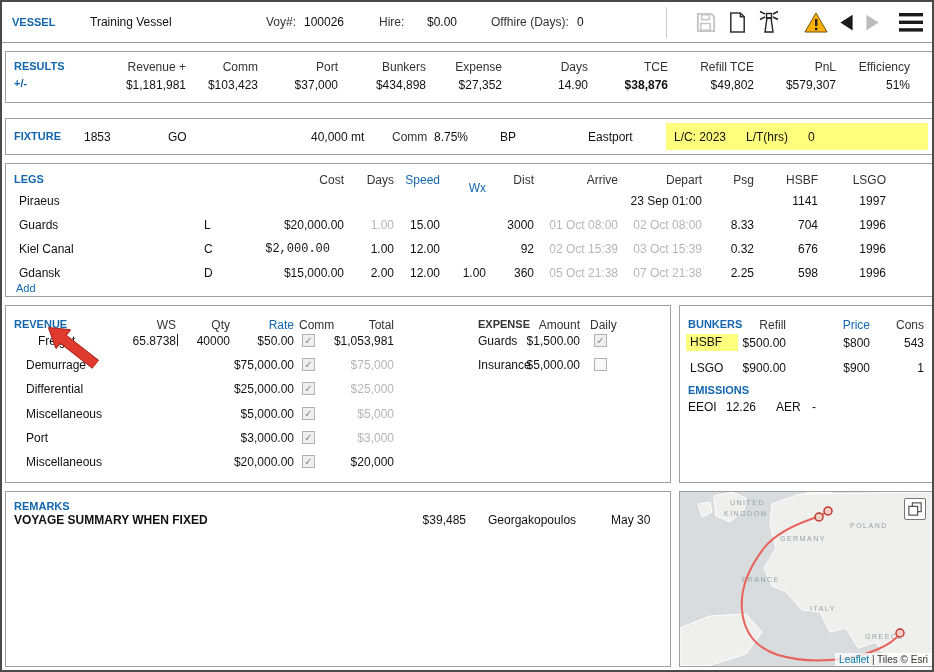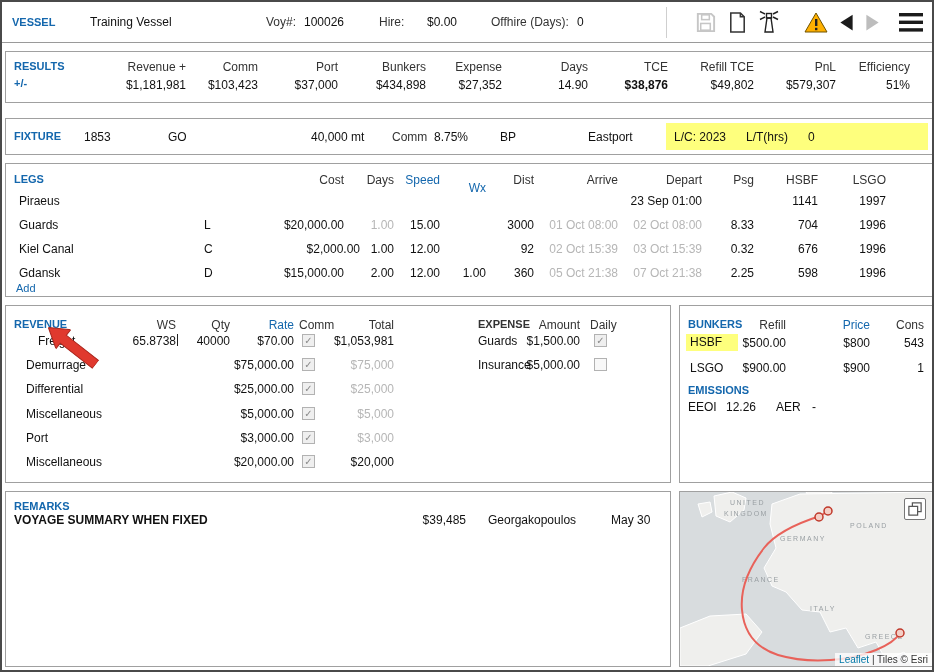--- a/index.html
+++ b/index.html
@@ -161,21 +161,21 @@
       <span class="abs muted r" style="left:534px;width:78px;">01 Oct 08:00</span>
       <span class="abs muted r" style="left:618px;width:78px;">02 Oct 08:00</span>
       <span class="abs dark r" style="left:702px;width:46px;">8.33</span>
       <span class="abs dark r" style="left:756px;width:56px;">704</span>
       <span class="abs dark r" style="left:820px;width:60px;">1996</span>
     </div>
 
     <div class="abs" style="left:0;top:78px;width:100%;height:18px;">
       <span class="abs dark" style="left:13px;">Kiel Canal</span>
       <span class="abs dark" style="left:198px;">C</span>
-      <span class="abs dark r" style="left:266px;width:88px;">$2,000.00</span>
+      <span class="abs dark r" style="left:236px;width:88px;font-family:Liberation Mono, monospace;">$2,000.00</span>
       <span class="abs dark r" style="left:346px;width:42px;">1.00</span>
       <span class="abs dark r" style="left:394px;width:40px;">12.00</span>
       <span class="abs dark r" style="left:486px;width:42px;">92</span>
       <span class="abs muted r" style="left:534px;width:78px;">02 Oct 15:39</span>
       <span class="abs muted r" style="left:618px;width:78px;">03 Oct 15:39</span>
       <span class="abs dark r" style="left:702px;width:46px;">0.32</span>
       <span class="abs dark r" style="left:756px;width:56px;">676</span>
       <span class="abs dark r" style="left:820px;width:60px;">1996</span>
     </div>
 
@@ -201,21 +201,21 @@
     <span class="abs hdr r" style="left:112px;top:12px;width:58px;">WS</span>
     <span class="abs hdr r" style="left:176px;top:12px;width:48px;">Qty</span>
     <span class="abs bluelink r" style="left:212px;top:12px;width:76px;">Rate</span>
     <span class="abs hdr" style="left:293px;top:12px;">Comm</span>
     <span class="abs hdr r" style="left:314px;top:12px;width:74px;">Total</span>
 
     <span class="abs dark" style="left:32px;top:28px;">Freight</span>
     <span class="abs dark r" style="left:112px;top:28px;width:58px;">65.8738</span>
     <div class="caret" style="left:171px;top:28px;"></div>
     <span class="abs dark r" style="left:176px;top:28px;width:48px;">40000</span>
-    <span class="abs dark r" style="left:212px;top:28px;width:76px;">$70.00</span>
+    <span class="abs dark r" style="left:212px;top:28px;width:76px;">$50.00</span>
     <span class="cb" style="left:296px;top:28px;">✓</span>
     <span class="abs dark r" style="left:314px;top:28px;width:74px;">$1,053,981</span>
 
     <span class="abs dark" style="left:20px;top:52px;">Demurrage</span>
     <span class="abs dark r" style="left:212px;top:52px;width:76px;">$75,000.00</span>
     <span class="cb" style="left:296px;top:52px;">✓</span>
     <span class="abs muted r" style="left:314px;top:52px;width:74px;">$75,000</span>
 
     <span class="abs dark" style="left:20px;top:76px;">Differential</span>
     <span class="abs dark r" style="left:212px;top:76px;width:76px;">$25,000.00</span>

